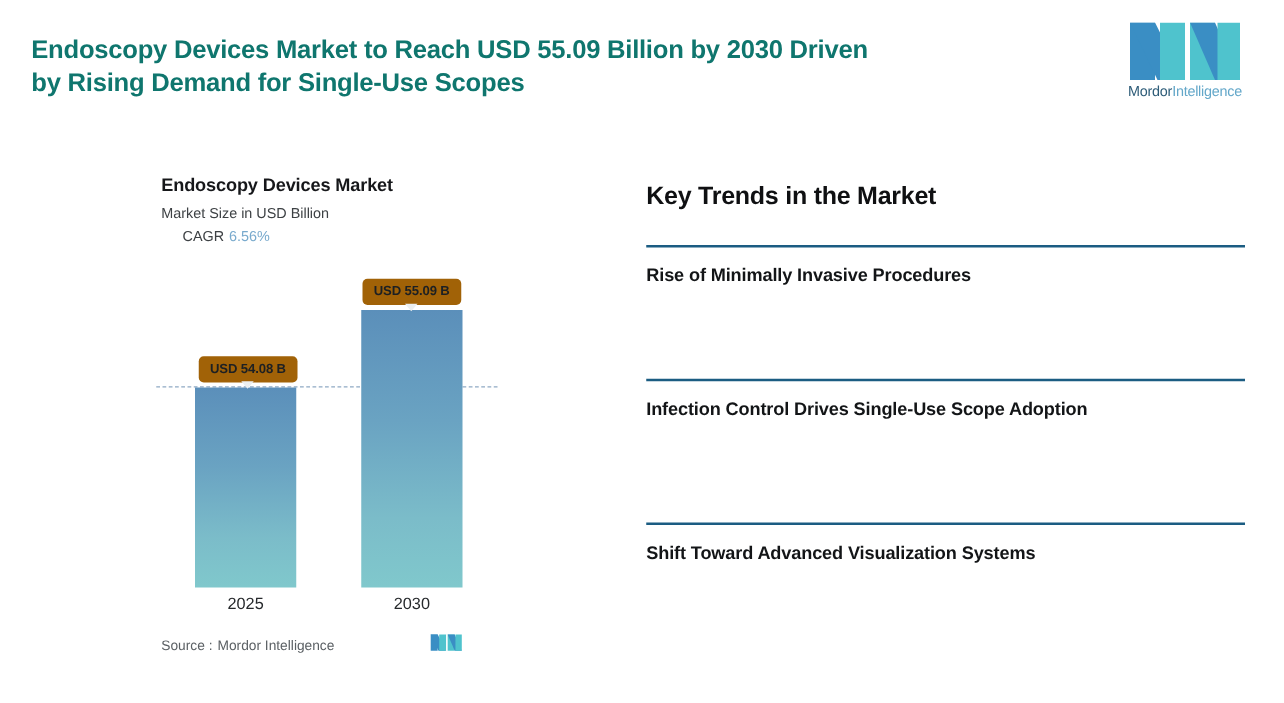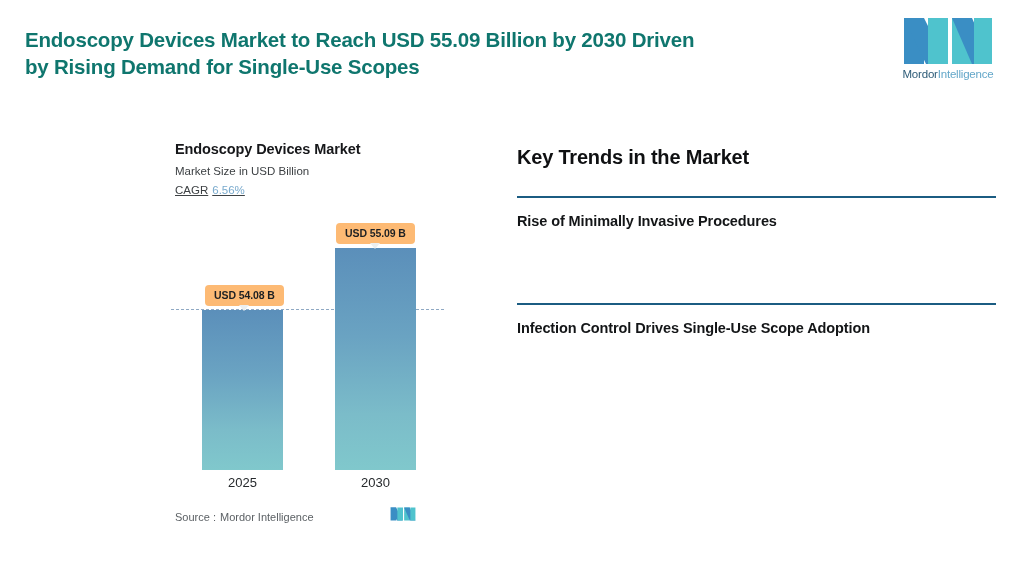--- a/index.html
+++ b/index.html
@@ -67,46 +67,44 @@
     margin-top: 12px;
   }
 
   
   .chart-panel {
     position: absolute;
     left: 0;
     top: 130px;
     width: 500px;
     height: 420px;
-    margin-left: 46px;
   }
   .chart-title {
     position: absolute;
     left: 129px;
     top: 11px;
     font-size: 14.5px;
     font-weight: bold;
     color: #16171a;
     letter-spacing: -0.1px;
   }
   .chart-subtitle {
     position: absolute;
     left: 129px;
     top: 35px;
     font-size: 11.5px;
     color: #3d4144;
   }
   .chart-cagr {
     position: absolute;
-    left: 129px;
+    left: 146px;
     top: 54px;
     font-size: 11.5px;
     color: #3d4144;
     white-space: nowrap;
-    text-decoration: underline;
   }
   .chart-cagr .cagr-value {
     color: #79aacd;
     margin-left: 4px;
   }
 
   
   .plot {
     position: absolute;
     left: 0;
@@ -144,21 +142,21 @@
     text-align: center;
     font-size: 13px;
     color: #26292c;
   }
   .bar-label-2025 { left: 156px; }
   .bar-label-2030 { left: 289px; }
 
   
   .value-tip {
     position: absolute;
-    background: #fdba74;
+    background: #a16207;
     border-radius: 4px;
     padding: 4px 9px 5px 9px;
     font-size: 10.5px;
     font-weight: bold;
     color: #1d2023;
     white-space: nowrap;
     letter-spacing: -0.1px;
   }
   .value-tip::after {
     content: "";
@@ -297,13 +295,16 @@
   <div class="trends-heading">Key Trends in the Market</div>
 
   <div class="trend-item trend-h-1">
     <div class="trend-item-text">Rise of Minimally Invasive Procedures</div>
   </div>
 
   <div class="trend-item trend-h-2">
     <div class="trend-item-text">Infection Control Drives Single-Use Scope Adoption</div>
   </div>
 
+  <div class="trend-item trend-h-3">
+    <div class="trend-item-text">Shift Toward Advanced Visualization Systems</div>
+  </div>
 </div>
 
 </body></html>

